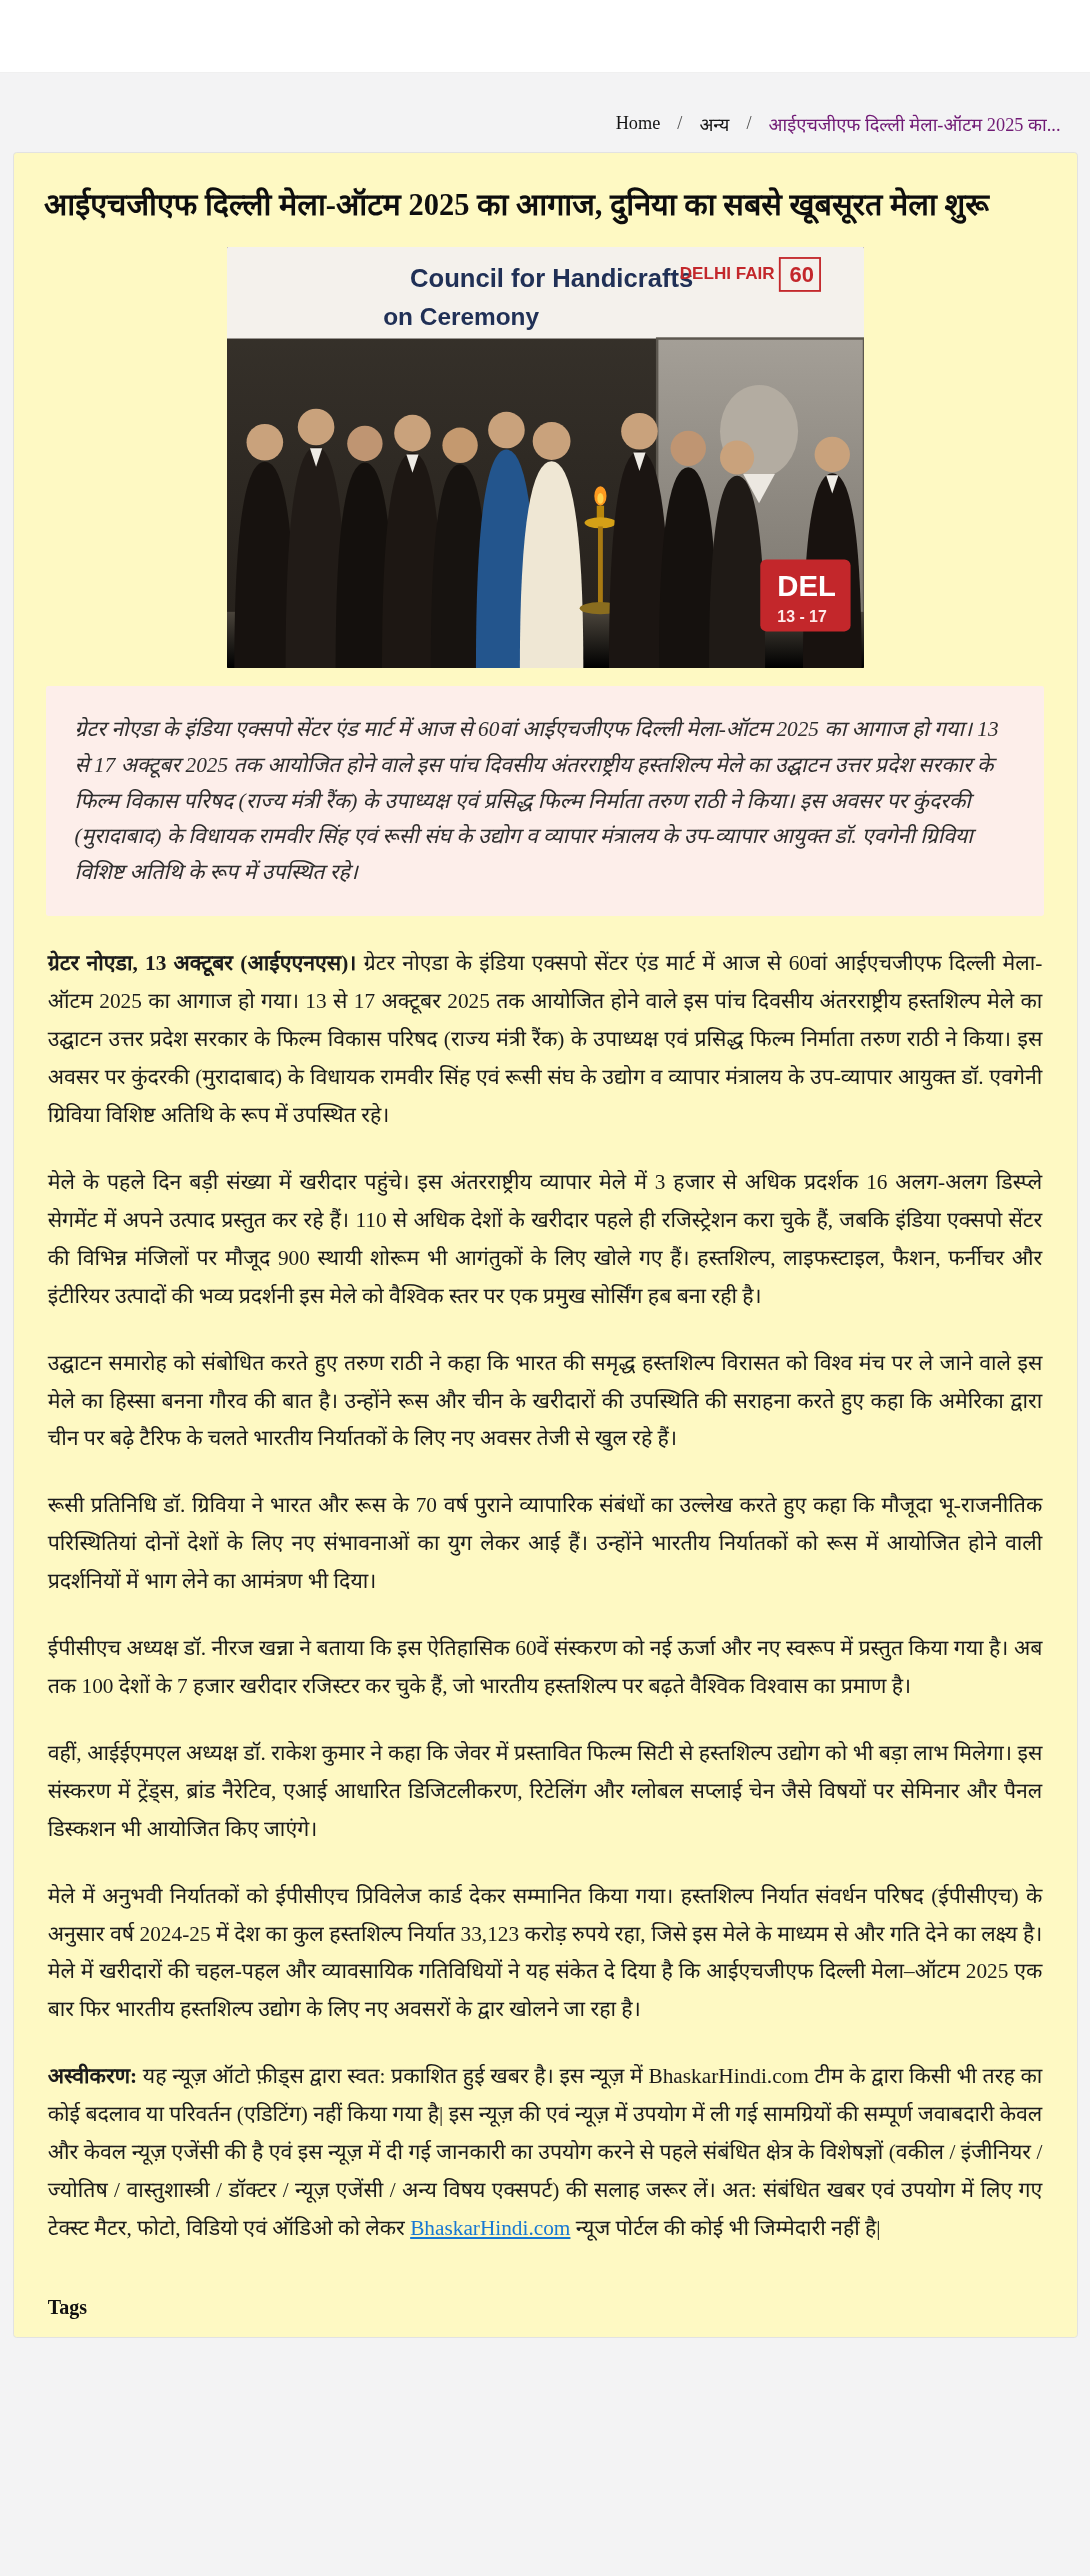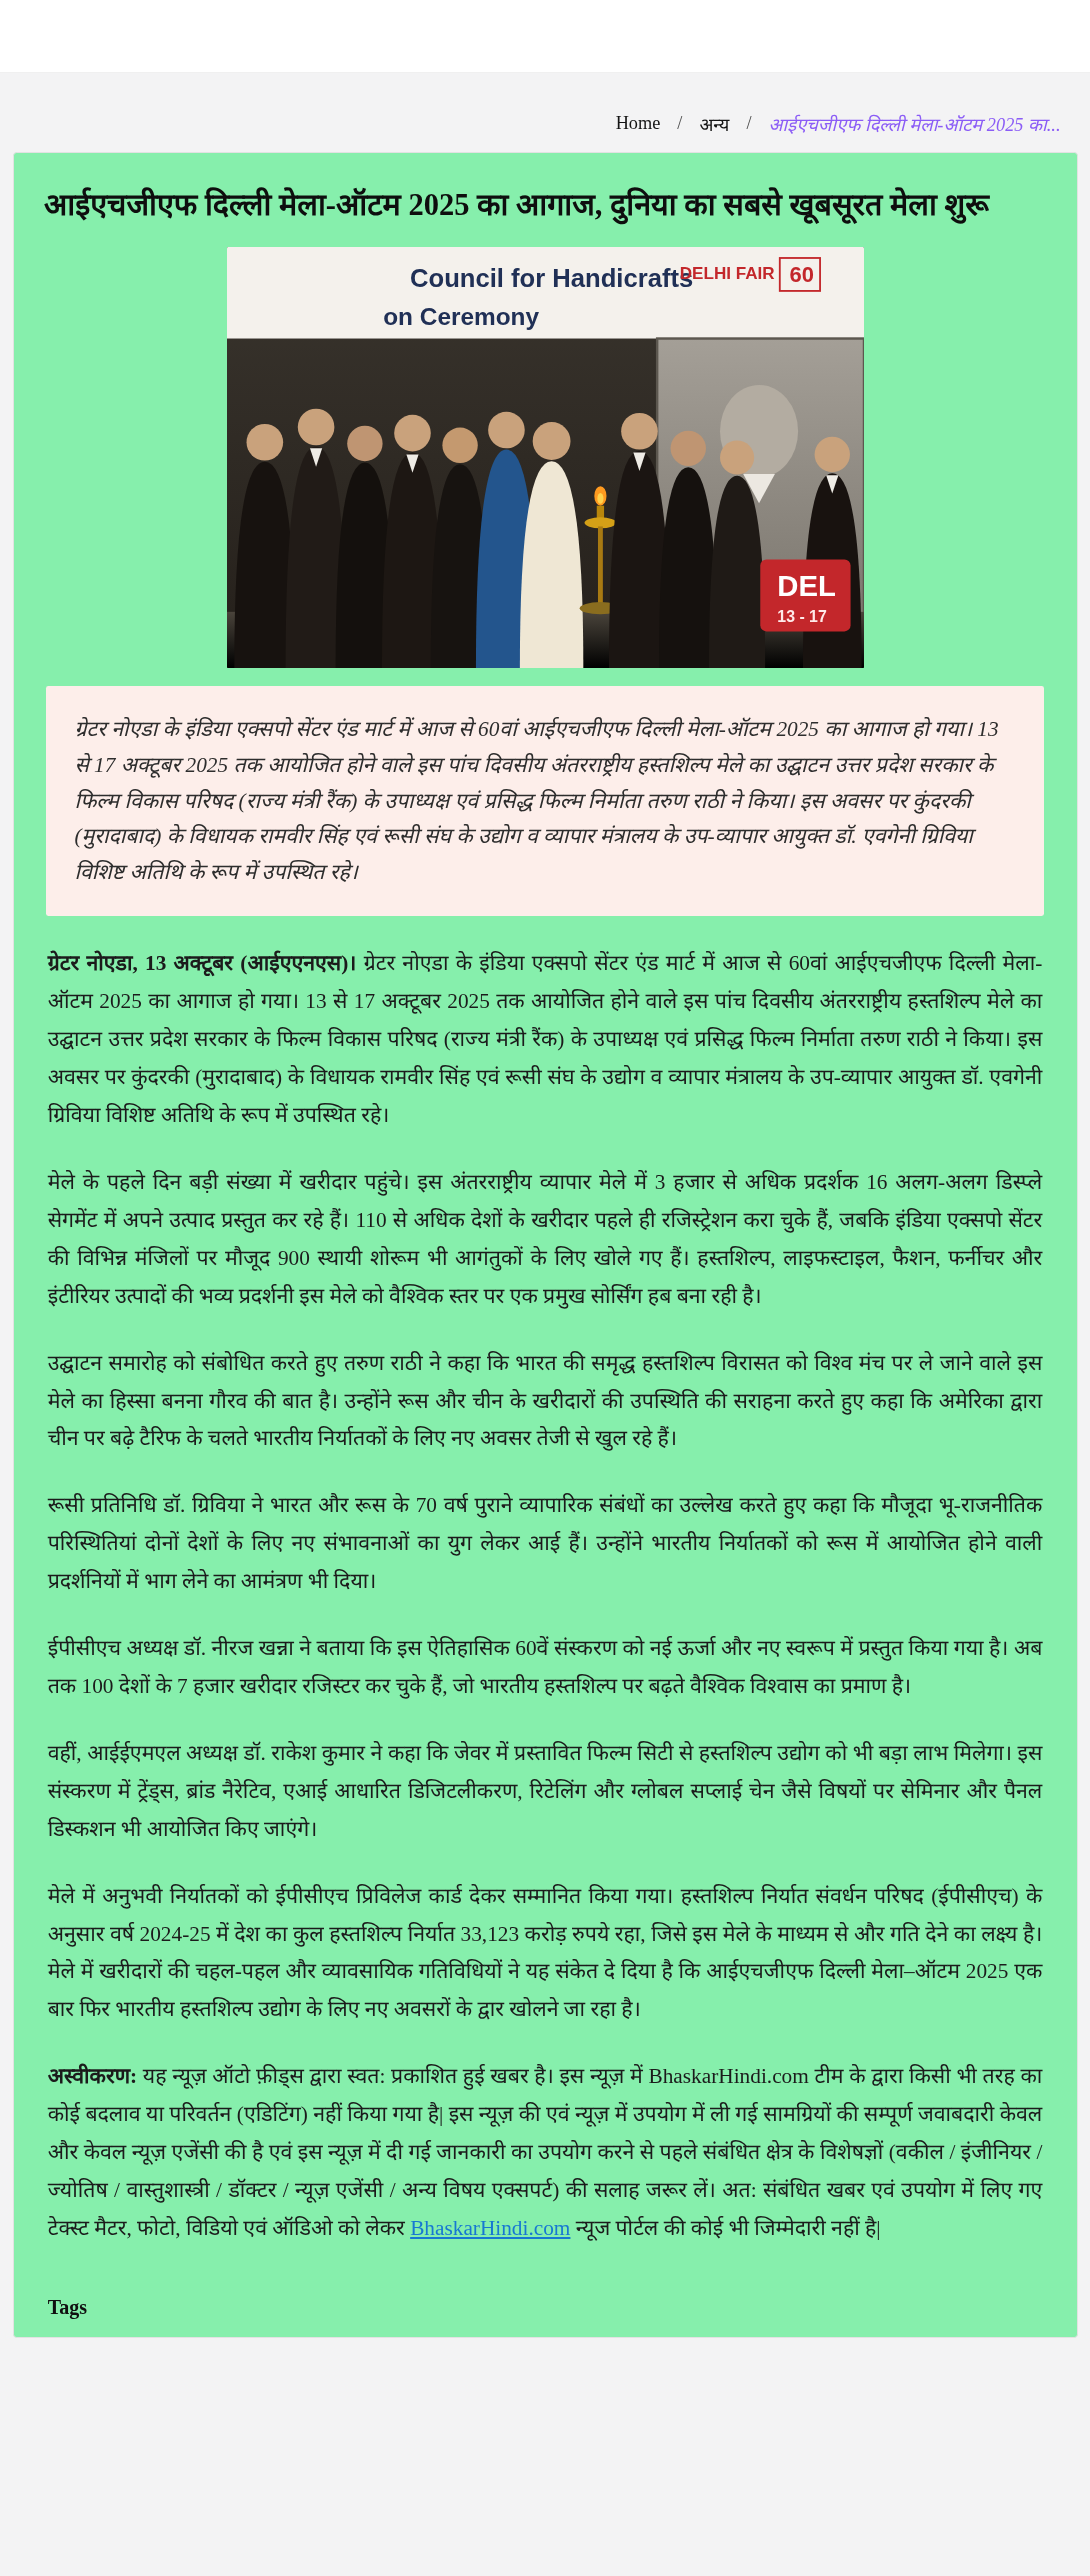--- a/index.html
+++ b/index.html
@@ -13,25 +13,25 @@
   .top-strip{height:72px;background:#ffffff;border-bottom:0.6px solid #f0f0f0;}
 
   .breadcrumb{
     width:1031px;margin:0 auto;
     padding:38px 6.1px 16px;
     display:flex;align-items:center;gap:17px;
     font-size:18.3px;color:#141414;justify-content:flex-end;
   }
   .breadcrumb a{color:#141414;text-decoration:none;cursor:pointer;}
   .breadcrumb .sep{color:#4a4a4a;}
-  .breadcrumb .current{color:#8b5cf6;font-style:italic;}
+  .breadcrumb .current{color:#701a75;}
 
   .card{
     width:1065px;margin:0 auto 0;
-    background:#86efac;
+    background:#fef9c3;
     border:0.6px solid #e2e2e2;border-radius:3.7px;
     padding:32px 30.5px 18.3px;
     box-sizing:border-box;
   }
   h1.title{
     margin:0;
     font-size:30.5px;line-height:1.35;font-weight:bold;color:#0e0e0e;
   }
 
   figure.photo{margin:21px auto 4px;width:637px;}

